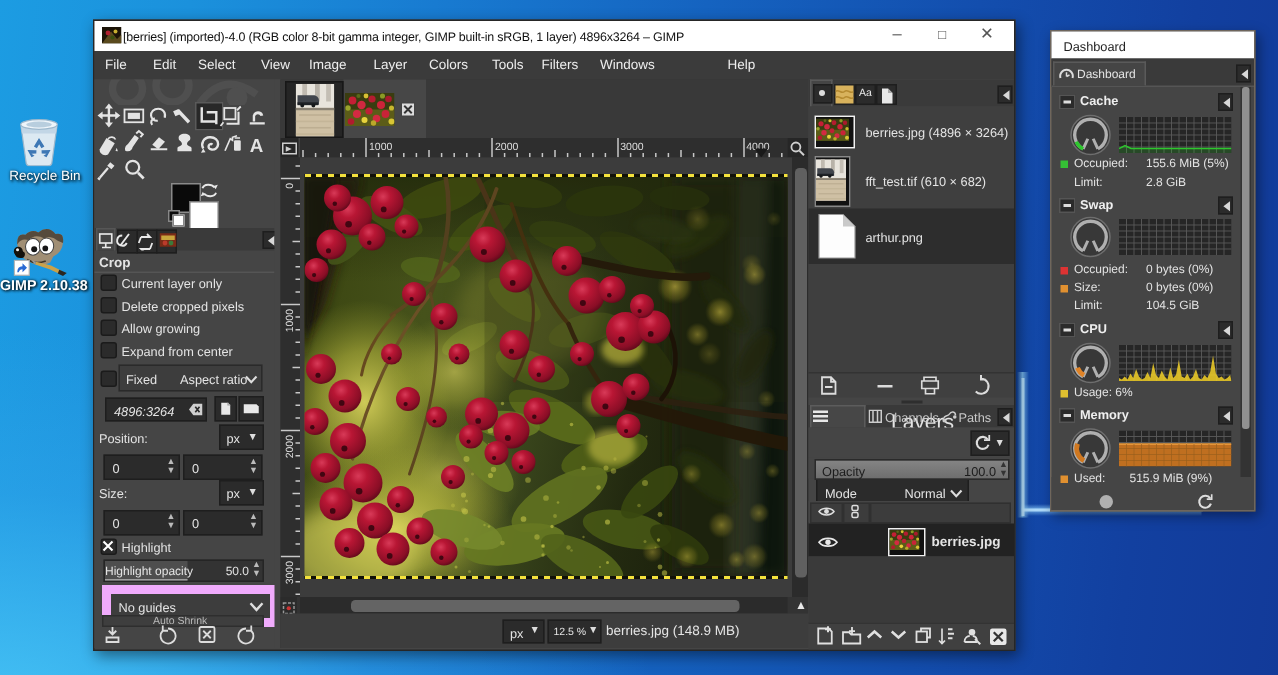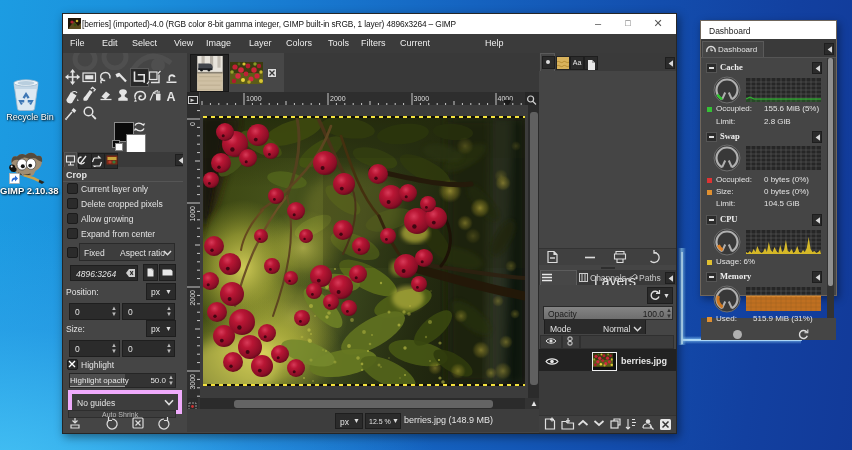--- a/index.html
+++ b/index.html
@@ -30,24 +30,24 @@
   
   #ccol{position:absolute;left:124px;top:0;width:352px;height:379px;background:#333;}
   
   #rdock{position:absolute;left:476px;top:0;width:137px;height:379px;background:#454545;}
 
   .chk{position:absolute;width:9px;height:9px;background:#2b2b2b;border:1px solid #1b1b1b;border-radius:2px;}
   .olbl{position:absolute;font-size:8.5px;color:#e4e4e4;white-space:nowrap;}
   .dk{background:#2b2b2b;border:1px solid #1e1e1e;}
 
   
-  #dash{position:absolute;left:700px;top:20px;width:137px;height:276px;background:#454545;
+  #dash{position:absolute;left:700px;top:20px;width:137px;height:321px;background:#454545;
     border:1px solid #6f665c;box-sizing:border-box;box-shadow:2px 3px 8px rgba(0,0,0,.4);}
   #dash .ttl{position:absolute;left:0;top:0;width:135px;height:18px;background:#fff;}
-  .dhdr{position:absolute;font-size:8.5px;font-weight:bold;color:#efefef;font-family:Liberation Serif, serif;}
+  .dhdr{position:absolute;font-size:8.5px;font-weight:bold;color:#efefef;}
   .dtxt{position:absolute;font-size:8px;color:#e2e2e2;white-space:nowrap;}
   .sq{position:absolute;width:5px;height:5px;}
 </style>
 </head>
 <body>
 <div id="screen">
   <svg width="0" height="0" style="position:absolute">
     <defs>
       <g id="berrythumb">
         <rect width="33" height="22" fill="#3a3c10"></rect>
@@ -146,21 +146,21 @@
     <div id="gmenu">
       <span style="left:7px;">File</span>
         <span style="left:39px;">Edit</span>
         <span style="left:69px;">Select</span>
       <span style="left:111px;">View</span>
         <span style="left:143px;">Image</span>
         <span style="left:186px;">Layer</span>
       <span style="left:223px;">Colors</span>
         <span style="left:265px;">Tools</span>
         <span style="left:298px;">Filters</span>
-      <span style="left:337px;">Current</span>
+      <span style="left:337px;">Windows</span>
         <span style="left:382px;margin-left:40px;">Help</span>
     </div>
     <div id="gcontent">
       <div id="ldock">
 
         <svg class="abs" style="left:0;top:0;" width="120" height="17" viewBox="0 0 120 17">
           <g fill="none" stroke="#4f4f4f" stroke-width="5">
             <circle cx="22" cy="6" r="10"></circle>
               <circle cx="52" cy="4" r="11"></circle>
             <path d="M70 16 Q86 -6 108 10"></path>
@@ -325,21 +325,21 @@
             <path d="M1 1l6 6M7 1L1 7" stroke="#fff" stroke-width="1.4"></path>
           </svg>
         <div class="olbl" style="left:18px;top:307px;">Highlight</div>
         <div class="abs" style="left:6px;top:320px;width:105px;height:13px;background:#333;border:1px solid #252525;">
           <div class="abs" style="left:0;top:0;width:55px;height:13px;background:#4e4e4e;"></div>
           <div class="abs" style="left:0;bottom:0;width:55px;height:1.5px;background:#9d9d9d;"></div>
           <div class="olbl" style="left:0;top:2px;font-size:8px;">Highlight opacity</div>
           <div class="olbl" style="right:9px;top:2px;font-size:8px;">50.0</div>
           <div class="abs" style="right:1px;top:0;color:#bbb;font-size:6px;line-height:6px;">▲<br>▼</div>
         </div>
-        <div class="abs" style="left:5px;top:337px;width:106px;height:16px;background:#3d3d3d;border:4px solid #f0abfc;">
+        <div class="abs" style="left:5px;top:337px;width:106px;height:16px;background:#3d3d3d;border:6px solid #f0abfc;">
           <div class="olbl" style="left:5px;top:4px;">No guides</div>
           <svg class="abs" style="right:4px;top:5px;" width="10" height="7" viewBox="0 0 10 7">
               <path d="M1 1.2L5 5.6L9 1.2" stroke="#ddd" stroke-width="1.6" fill="none"></path>
             </svg>
         </div>
         <div class="abs" style="left:5px;top:357px;width:106px;height:6px;background:#3e3e3e;border:1px solid #2e2e2e;overflow:hidden;">
             <div class="olbl" style="left:33px;top:0px;font-size:7px;color:#b8b8b8;">Auto Shrink</div>
           </div>
 
         <svg class="abs" style="left:0;top:363px;" width="120" height="14" viewBox="0 0 120 14">
@@ -730,20 +730,41 @@
                 <path d="M7 1v3h3" fill="#aaa"></path>
               </svg>
           </div>
           <div class="abs dk" style="left:126px;top:4px;width:8px;height:10px;color:#ddd;font-size:7px;text-align:center;line-height:10px;">
               <svg width="7" height="9" viewBox="0 0 7 9" style="position:absolute;left:1px;top:1px;">
                 <path d="M6 1.2 L1.6 4.5 L6 7.8z" fill="#d8d8d8"></path>
               </svg>
             </div>
         </div>
 
+        <div class="abs" style="left:0;top:18px;width:137px;height:177px;background:#3f3f3f;">
+          <div class="abs" style="left:4px;top:6px;width:25px;height:20px;background:#111;border:1.5px solid #f2f2f2;">
+            <svg width="22" height="17" viewBox="0 0 33 22">
+                <use href="#berrythumb"></use>
+              </svg>
+          </div>
+          <div class="olbl" style="left:38px;top:12px;">berries.jpg (4896 × 3264)</div>
+          <div class="abs" style="left:4px;top:33px;width:22px;height:32px;background:#111;border:1px solid #888;">
+            <svg width="20" height="30" viewBox="0 0 24 33">
+                <use href="#streetthumb"></use>
+              </svg>
+          </div>
+          <div class="olbl" style="left:38px;top:45px;">fft_test.tif (610 × 682)</div>
+          <div class="abs" style="left:0;top:68px;width:137px;height:37px;background:#2d2d2d;">
+            <svg class="abs" style="left:6px;top:3px;" width="26" height="31" viewBox="0 0 26 31">
+              <path d="M1 1h16l8 8v21H1z" fill="#fdfdfd" stroke="#999" stroke-width="0.8"></path>
+              <path d="M17 1v8h8z" fill="#c9c9c9"></path>
+            </svg>
+            <div class="olbl" style="left:38px;top:14px;">arthur.png</div>
+          </div>
+        </div>
 
         <div class="abs" style="left:0;top:195px;width:137px;height:17px;background:#404040;border-top:1px solid #333;">
           <svg width="137" height="16" viewBox="0 0 137 16">
             <g stroke="#dcdcdc" fill="none" stroke-width="1.2">
               <path d="M9 2.5h6l3 3v8H9z M15 2.5v3h3"></path>
                 <path d="M11 9h5" stroke-width="1.4"></path>
               <path d="M46 8.5h10" stroke-width="1.6"></path>
               <path d="M77 5V2.5h8V5 M75.5 5h11v5h-11z M78 10v3.5h6V10" stroke-width="1.1"></path>
               <path d="M115 3.5a5 5 0 1 1-3.5 8.5 M115 1v3h3" stroke-width="1.3"></path>
             </g>
@@ -976,21 +997,21 @@
         </svg>
       <svg class="abs" style="left:45px;top:248px;" width="75" height="24" viewBox="0 0 75 24" id="gMem">
           <rect width="75" height="24" fill="#262626"></rect>
           <path d="M0 4H75M0 8H75M0 12H75M0 16H75M0 20H75M5 0V24M10 0V24M15 0V24M20 0V24M25 0V24M30 0V24M35 0V24M40 0V24M45 0V24M50 0V24M55 0V24M60 0V24M65 0V24M70 0V24" stroke="#5a5a5a" stroke-width="0.6" opacity="1.0"></path>
           <rect x="0" y="9" width="75" height="15" fill="#d07820" opacity="0.9"></rect>
           <path d="M0 9 H75" stroke="#f0a040" stroke-width="1"></path>
           <path d="M0 12H75M0 16H75M0 20H75M5 9V24M10 9V24M15 9V24M20 9V24M25 9V24M30 9V24M35 9V24M40 9V24M45 9V24M50 9V24M55 9V24M60 9V24M65 9V24M70 9V24" stroke="#8a5518" stroke-width="0.5" opacity="0.7"></path>
         </svg>
       <div class="sq" style="left:6px;top:278px;background:#e09030;"></div>
       <div class="dtxt" style="left:15px;top:275px;">Used:</div>
-        <div class="dtxt" style="left:52px;top:275px;">515.9 MiB (31%)</div>
+        <div class="dtxt" style="left:52px;top:275px;">515.9 MiB (9%)</div>
 
       <div class="abs" style="left:32px;top:291px;width:9px;height:9px;border-radius:50%;background:#b0b0b0;"></div>
       <svg class="abs" style="left:97px;top:290px;" width="11" height="11" viewBox="0 0 11 11">
           <path d="M8.8 3.2A4 4 0 1 0 9.3 6.8" stroke="#ddd" fill="none" stroke-width="1.4"></path>
           <path d="M9.8 0.5v3.2H6.5" stroke="#ddd" fill="none" stroke-width="1.1"></path>
         </svg>
     </div>
   </div>
 </div>
 

